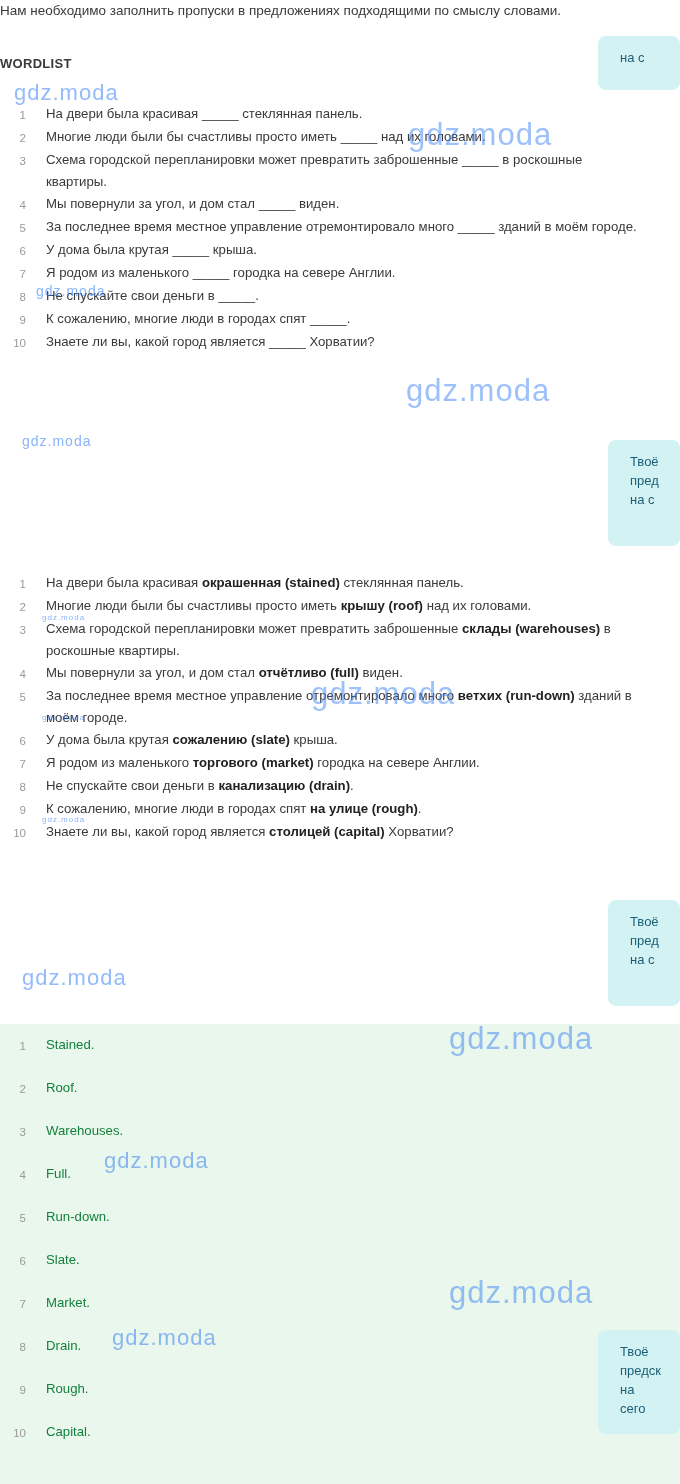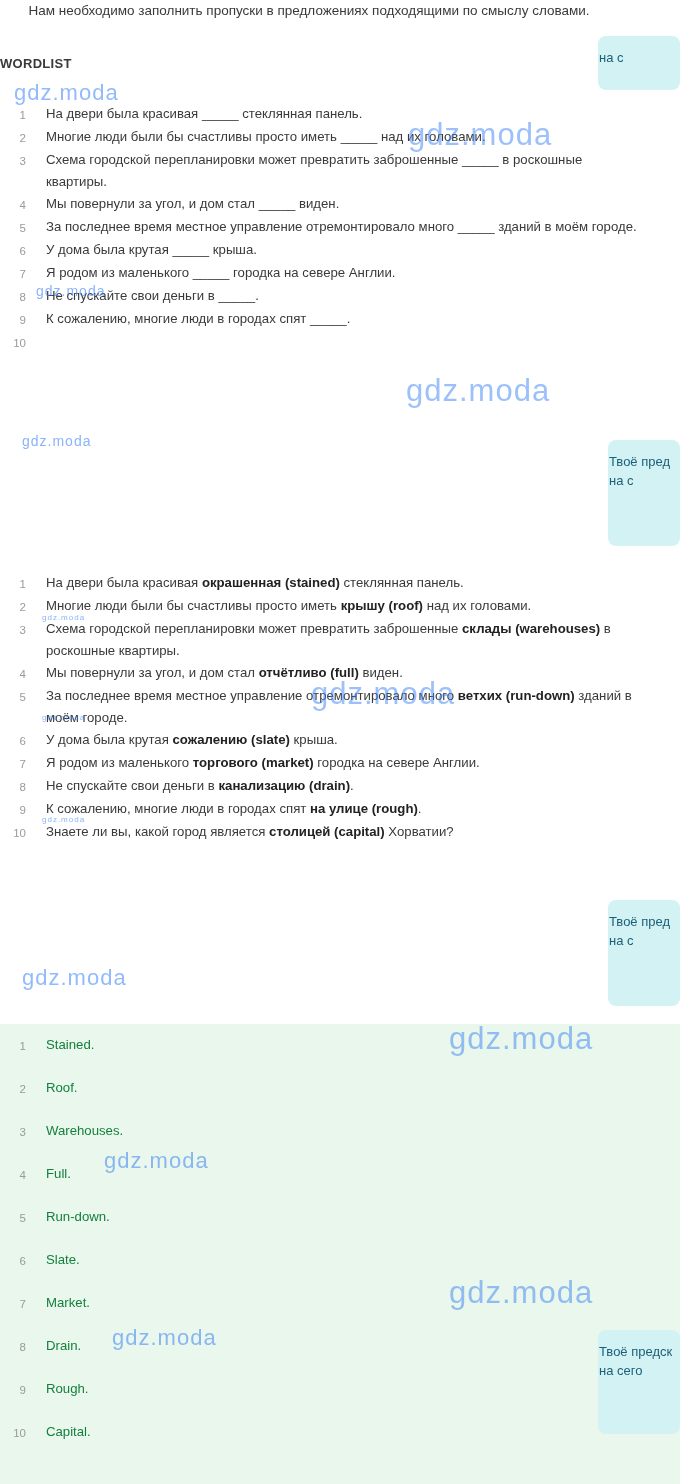--- a/index.html
+++ b/index.html
@@ -24,21 +24,20 @@
 
   
   .intro {
     position: absolute;
     left: 0;
     top: 0;
     width: 618px;
     font-size: 13.5px;
     line-height: 22px;
     color: #3a3a3a;
-    text-align: center;
   }
   .wordlist-label {
     position: absolute;
     left: 0;
     top: 56px;
     font-size: 13px;
     font-weight: bold;
     letter-spacing: 0.3px;
     color: #3a3a3a;
   }
@@ -92,21 +91,21 @@
 
   
   .promo {
     position: absolute;
     right: 0;
     background: #d3f2f4;
     border-radius: 8px;
     color: #1c5f78;
     font-size: 13px;
     line-height: 19px;
-    padding: 12px 1px;
+    padding: 12px 22px;
     box-sizing: border-box;
     overflow: hidden;
   }
   .promo-1 { top: 36px;  width: 82px; height: 54px; }
   .promo-2 { top: 440px; width: 72px; height: 106px; }
   .promo-3 { top: 900px; width: 72px; height: 106px; }
   .promo-4 { top: 1330px; width: 82px; height: 104px; }
 
   
   .wm {
@@ -163,20 +162,21 @@
       <div class="row">
         <div class="num">8</div>
         <div class="txt"><span>Не спускайте свои деньги в _____.</span></div>
       </div>
       <div class="row">
         <div class="num">9</div>
         <div class="txt"><span>К сожалению, многие люди в городах спят _____.</span></div>
       </div>
       <div class="row">
         <div class="num">10</div>
+        <div class="txt"><span>Знаете ли вы, какой город является _____ Хорватии?</span></div>
       </div>
     </div>
 
   <div class="list" id="filled-list" style="top:572px;">
       <div class="row">
         <div class="num">1</div>
         <div class="txt"><span>На двери была красивая <b>окрашенная (stained)</b> стеклянная панель.</span></div>
       </div>
       <div class="row">
         <div class="num">2</div>

